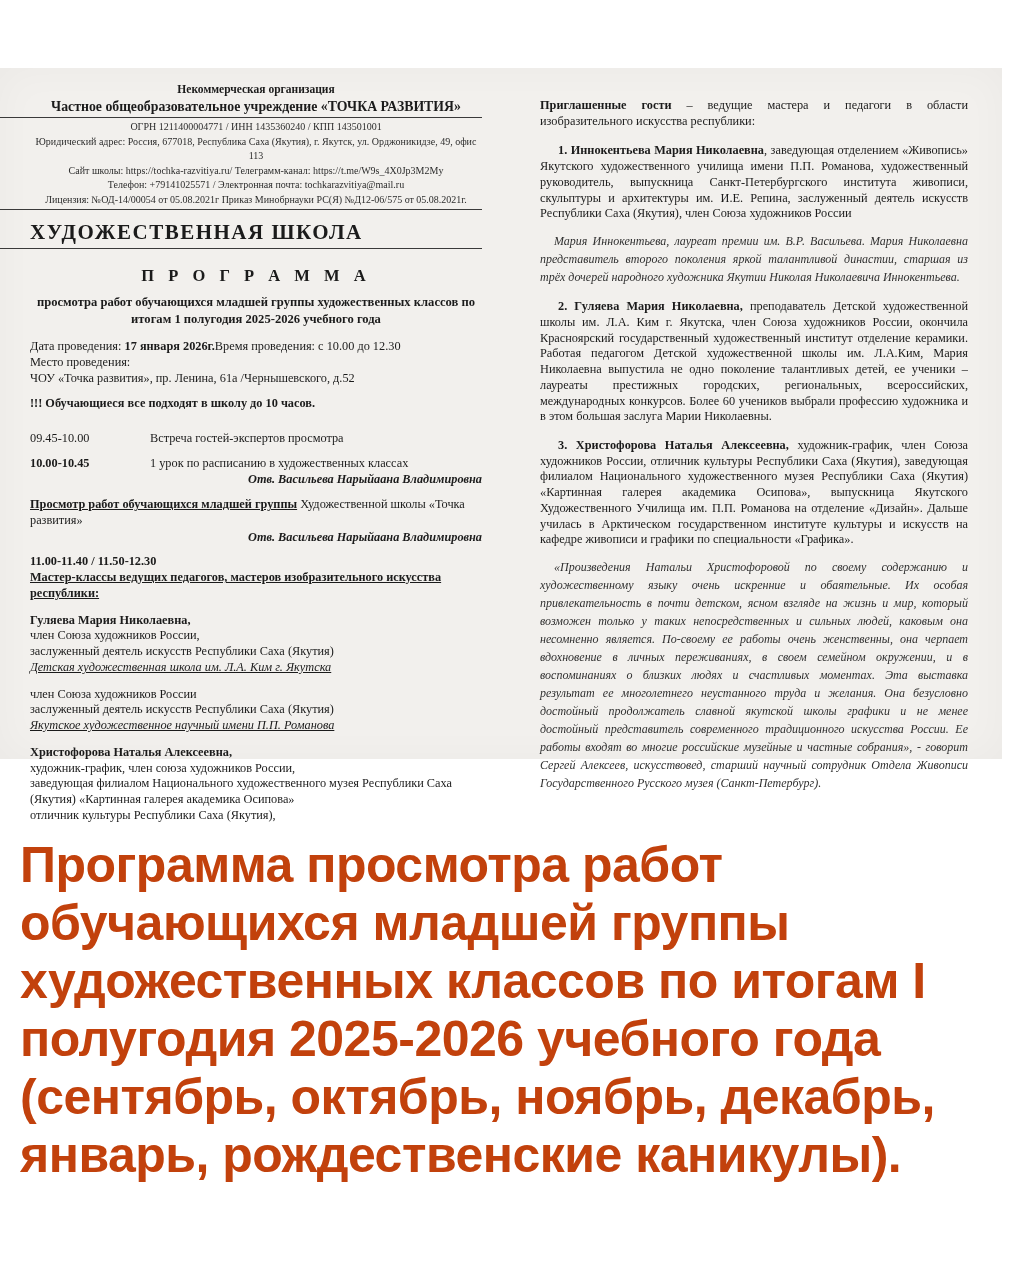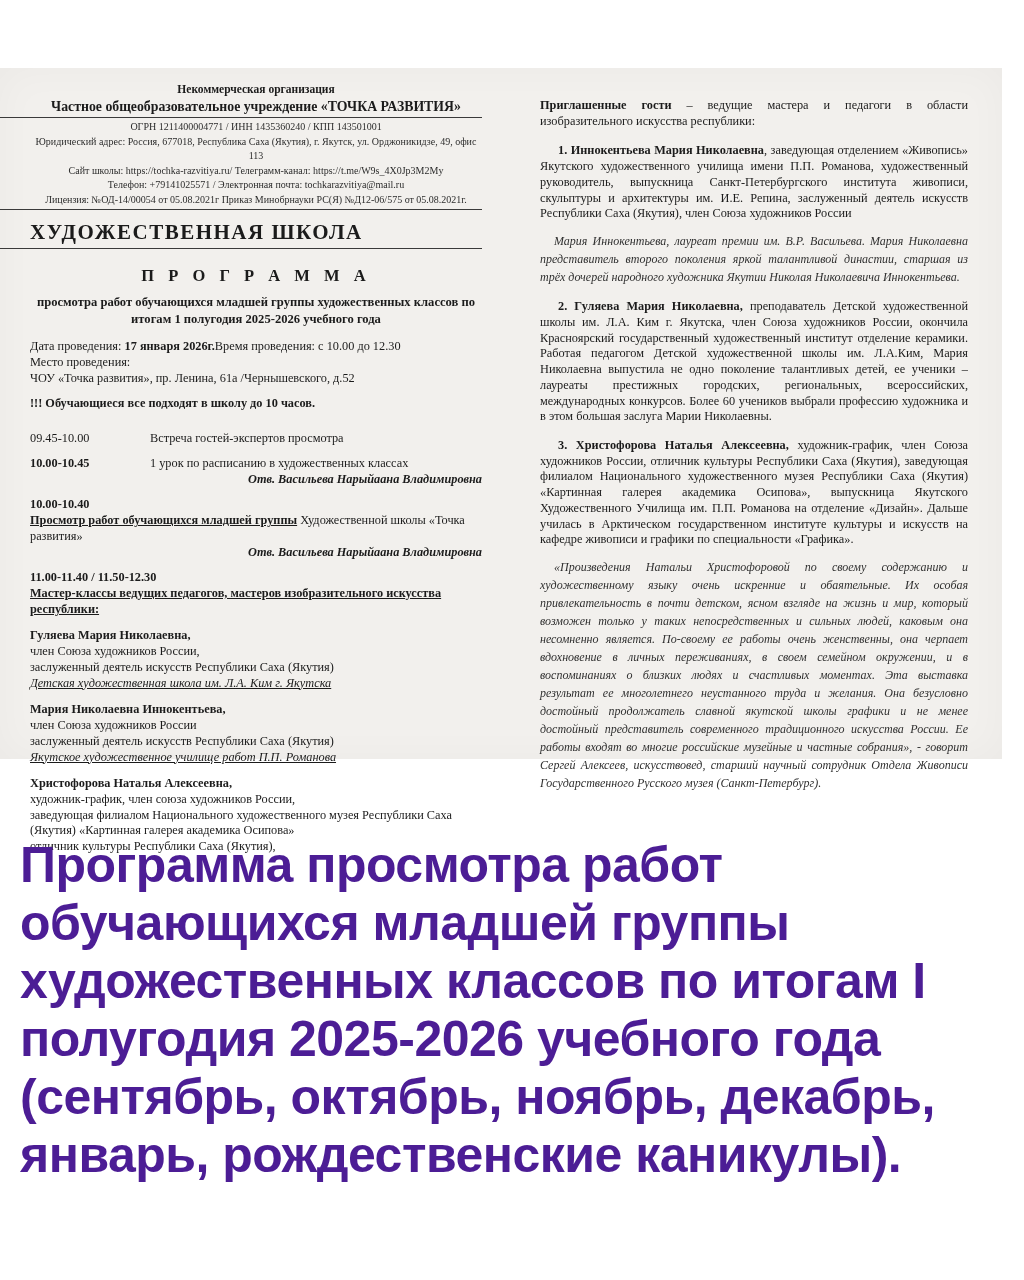--- a/index.html
+++ b/index.html
@@ -98,42 +98,40 @@
       <div class="sched-row">
         <span class="sched-time b">10.00-10.45</span>
         <span class="sched-act">
           <span>1 урок по расписанию в художественных классах</span>
           <span class="resp" style="display:block">Отв. Васильева Нарыйаана Владимировна</span>
         </span>
       </div>
     </div>
 
     <div class="blockhead">
-      <div>10.00-10.40</div>
       <div style="font-weight:normal;"><span class="bold uline">Просмотр работ обучающихся младшей группы</span><span> Художественной школы «Точка развития»</span></div>
       <div class="resp">Отв. Васильева Нарыйаана Владимировна</div>
     </div>
 
     <div class="blockhead">
       <div>11.00-11.40 / 11.50-12.30</div>
       <div class="masters-head">Мастер-классы ведущих педагогов, мастеров изобразительного искусства республики:</div>
     </div>
 
     <div class="master">
       <div class="name">Гуляева Мария Николаевна,</div>
       <div>член Союза художников России,</div>
       <div>заслуженный деятель искусств Республики Саха (Якутия)</div>
       <div class="org">Детская художественная школа им. Л.А. Ким г. Якутска</div>
     </div>
 
     <div class="master">
-      <div class="name">Мария Николаевна Иннокентьева,</div>
       <div>член Союза художников России</div>
       <div>заслуженный деятель искусств Республики Саха (Якутия)</div>
-      <div class="org">Якутское художественное училище работ П.П. Романова</div>
+      <div class="org">Якутское художественное научный имени П.П. Романова</div>
     </div>
 
     <div class="master">
       <div class="name">Христофорова Наталья Алексеевна,</div>
       <div>художник-график, член союза художников России,</div>
       <div>заведующая филиалом Национального художественного музея Республики Саха (Якутия) «Картинная галерея академика Осипова»</div>
       <div>отличник культуры Республики Саха (Якутия),</div>
     </div>
   </div>
 
@@ -143,13 +141,13 @@
     <p class="guest"><span class="bold">1. Иннокентьева Мария Николаевна</span><span>, заведующая отделением «Живопись» Якутского художественного училища имени П.П. Романова, художественный руководитель, выпускница Санкт-Петербургского института живописи, скульптуры и архитектуры им. И.Е. Репина, заслуженный деятель искусств Республики Саха (Якутия), член Союза художников России</span></p>
     <p class="gnote">Мария Иннокентьева, лауреат премии им. В.Р. Васильева. Мария Николаевна представитель второго поколения яркой талантливой династии, старшая из трёх дочерей народного художника Якутии Николая Николаевича Иннокентьева.</p>
 
     <p class="guest"><span class="bold">2. Гуляева Мария Николаевна,</span><span> преподаватель Детской художественной школы им. Л.А. Ким г. Якутска, член Союза художников России, окончила Красноярский государственный художественный институт отделение керамики. Работая педагогом Детской художественной школы им. Л.А.Ким, Мария Николаевна выпустила не одно поколение талантливых детей, ее ученики – лауреаты престижных городских, региональных, всероссийских, международных конкурсов. Более 60 учеников выбрали профессию художника и в этом большая заслуга Марии Николаевны.</span></p>
 
     <p class="guest"><span class="bold">3. Христофорова Наталья Алексеевна,</span><span> художник-график, член Союза художников России, отличник культуры Республики Саха (Якутия), заведующая филиалом Национального художественного музея Республики Саха (Якутия) «Картинная галерея академика Осипова», выпускница Якутского Художественного Училища им. П.П. Романова на отделение «Дизайн». Дальше училась в Арктическом государственном институте культуры и искусств на кафедре живописи и графики по специальности «Графика».</span></p>
     <p class="gnote">«Произведения Натальи Христофоровой по своему содержанию и художественному языку очень искренние и обаятельные. Их особая привлекательность в почти детском, ясном взгляде на жизнь и мир, который возможен только у таких непосредственных и сильных людей, каковым она несомненно является. По-своему ее работы очень женственны, она черпает вдохновение в личных переживаниях, в своем семейном окружении, и в воспоминаниях о близких людях и счастливых моментах. Эта выставка результат ее многолетнего неустанного труда и желания. Она безусловно достойный продолжатель славной якутской школы графики и не менее достойный представитель современного традиционного искусства России. Ее работы входят во многие российские музейные и частные собрания», - говорит Сергей Алексеев, искусствовед, старший научный сотрудник Отдела Живописи Государственного Русского музея (Санкт-Петербург).</p>
   </div>
 </div>
 
-<div class="caption" style="color: #4c1d95;">Программа просмотра работ обучающихся младшей группы художественных классов по итогам I  полугодия 2025-2026 учебного года (сентябрь, октябрь, ноябрь, декабрь, январь, рождественские каникулы).</div>
+<div class="caption" style="color: #c2410c;">Программа просмотра работ обучающихся младшей группы художественных классов по итогам I  полугодия 2025-2026 учебного года (сентябрь, октябрь, ноябрь, декабрь, январь, рождественские каникулы).</div>
 
 </body></html>

